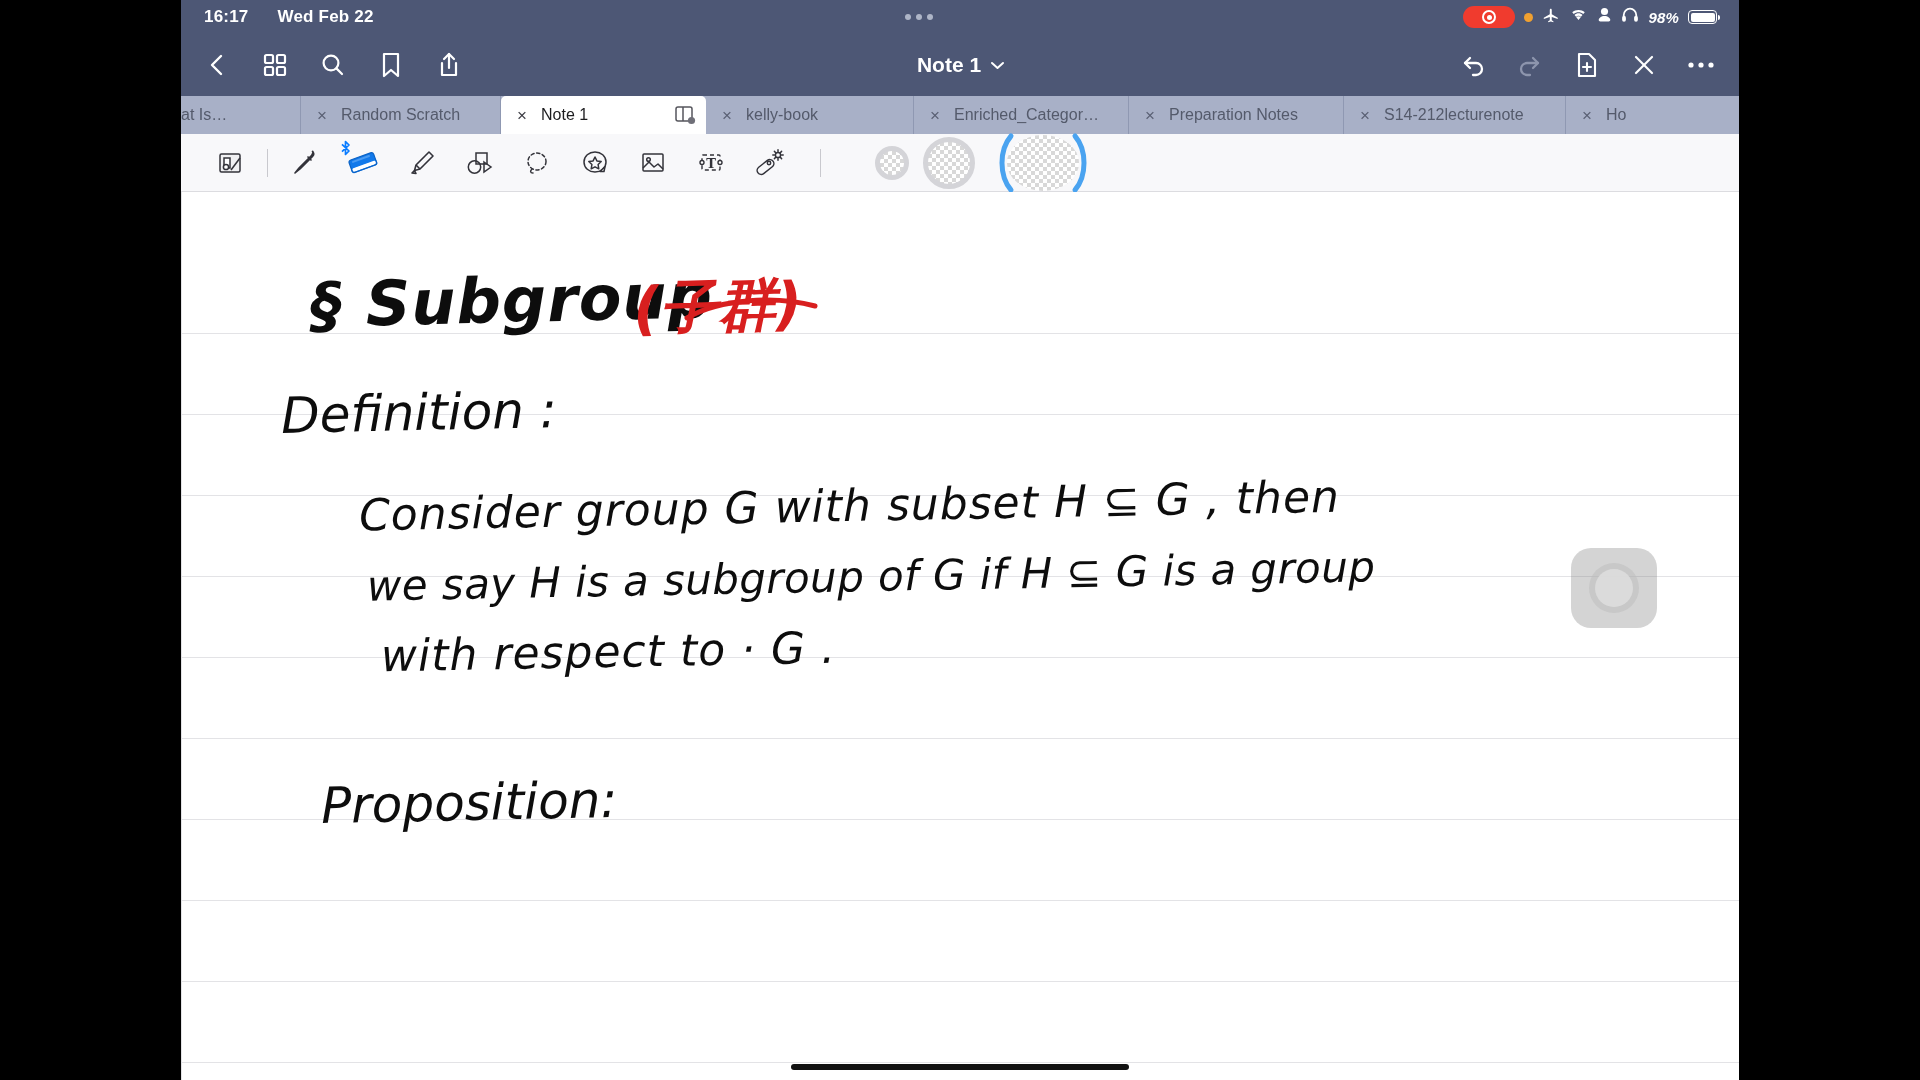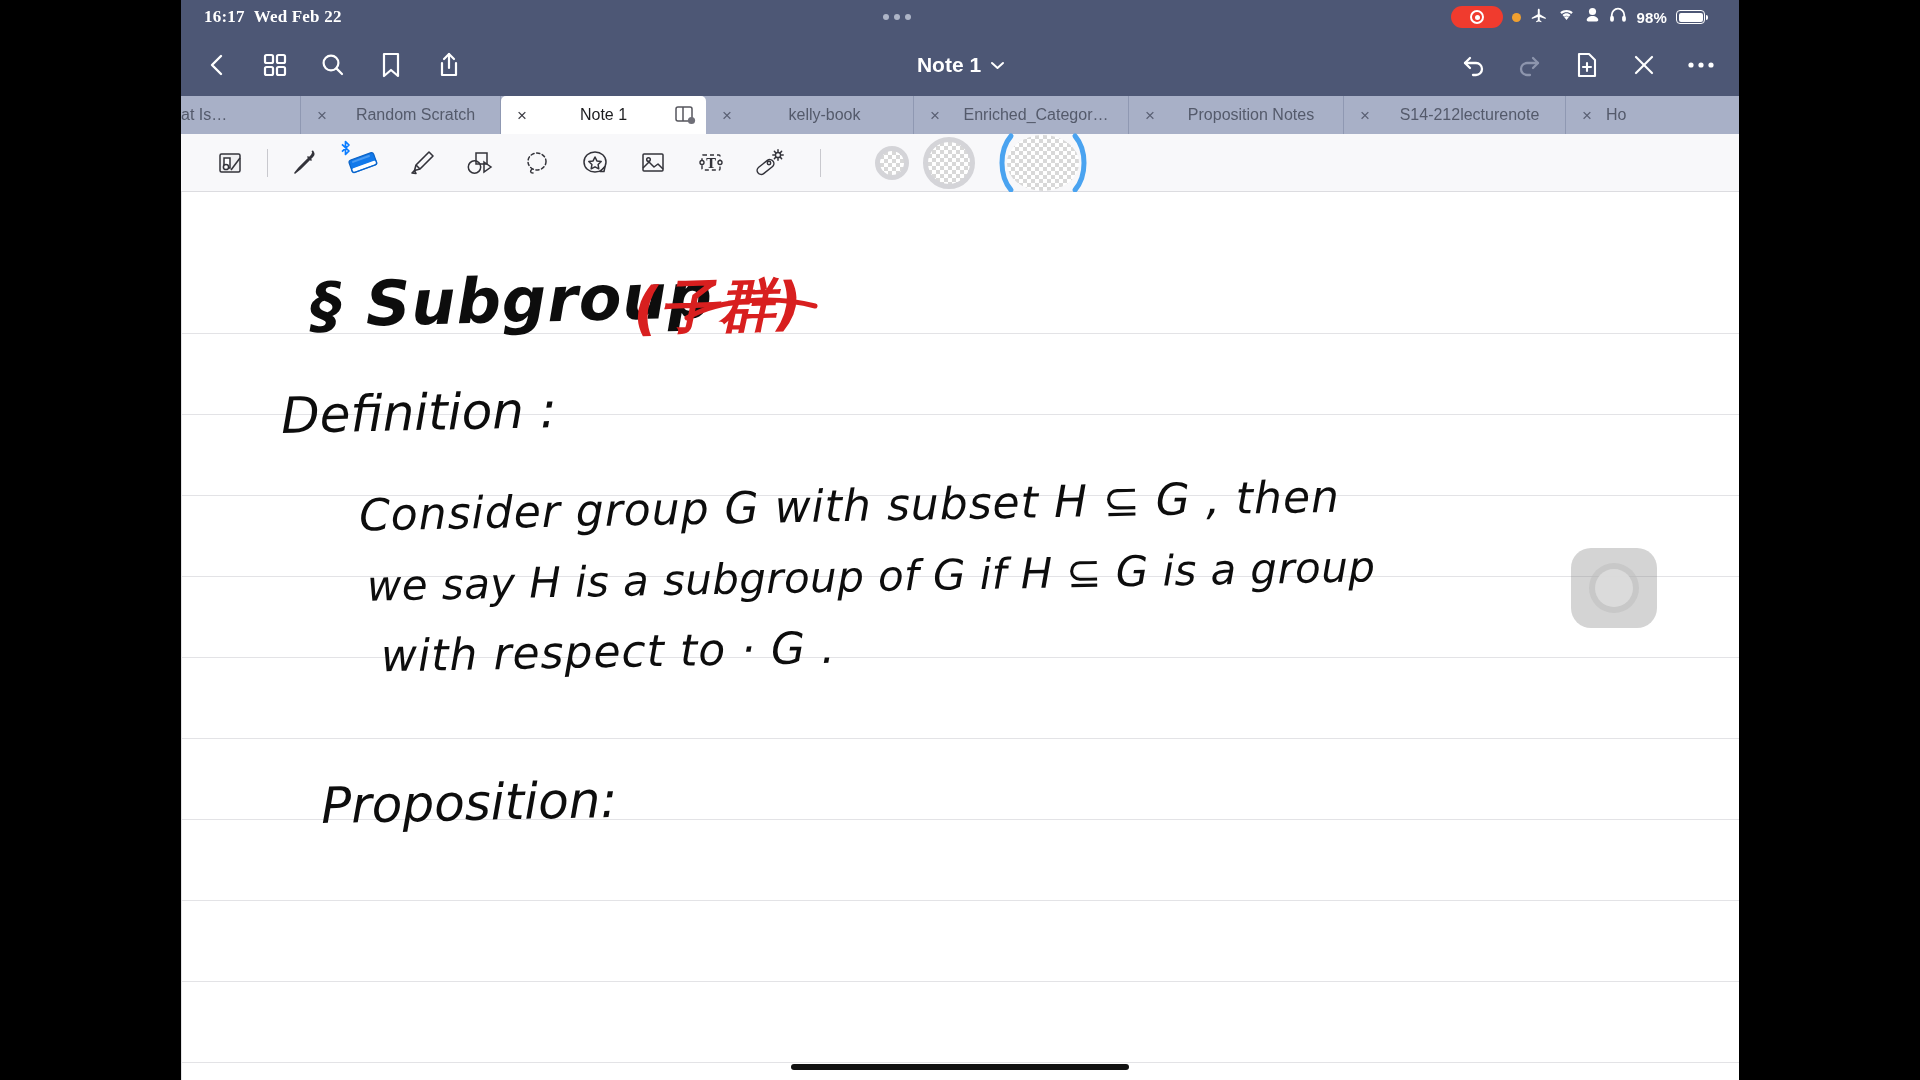--- a/index.html
+++ b/index.html
@@ -23,23 +23,23 @@
   
   #status-bar {
     position: absolute; left: 0; top: 0;
     width: 100%; height: 34px;
     background: #4d5775;
     display: flex; align-items: center;
     color: #ffffff;
     font-size: 17px; font-weight: bold;
     letter-spacing: .2px;
   }
-  #status-left { display: flex; align-items: center; gap: 9px; padding-left: 23px; font-family: Liberation Serif, serif; }
+  #status-left { display: flex; align-items: center; gap: 29px; padding-left: 23px; }
   #status-center { flex: 1; display: flex; justify-content: center; align-items: center; }
-  #status-right { display: flex; align-items: center; gap: 9px; padding-right: 34px; }
+  #status-right { display: flex; align-items: center; gap: 9px; padding-right: 22px; font-style: italic; }
 
   .dots-handle { display: flex; gap: 5px; }
   .dots-handle i { width: 6px; height: 6px; border-radius: 50%; background: #aeb5c7; display:block; }
 
   .rec-pill {
     width: 52px; height: 22px; border-radius: 11px;
     background: #f03b2e;
     display: flex; align-items: center; justify-content: center;
   }
   .rec-pill .ring {
@@ -94,21 +94,21 @@
     padding: 0 6px;
     white-space: nowrap;
     overflow: hidden;
   }
   .tab .tab-close {
     width: 30px; flex: 0 0 30px;
     display: flex; align-items: center; justify-content: center;
     font-size: 17px; color: #5a6074; line-height: 1;
   }
   .tab .tab-label {
-    flex: 1 1 auto; text-align: center;
+    flex: 1 1 auto; 
     overflow: hidden; text-overflow: ellipsis; white-space: nowrap;
     padding: 0 4px;
   }
   .tab.active {
     background: #ffffff;
     color: #1c1c1e;
     border-right: none;
     border-radius: 5px 5px 0 0;
   }
   .tab.active .tab-close { color: #3c3c43; }
@@ -349,21 +349,21 @@
       <div class="tab" style="width: 208px;">
         <span class="tab-close">×</span>
         <span class="tab-label">kelly-book</span>
       </div>
       <div class="tab" style="width: 215px;">
         <span class="tab-close">×</span>
         <span class="tab-label">Enriched_Categor…</span>
       </div>
       <div class="tab" style="width: 215px;">
         <span class="tab-close">×</span>
-        <span class="tab-label">Proposition Notes</span>
+        <span class="tab-label">Preparation Notes</span>
       </div>
       <div class="tab" style="width: 222px;">
         <span class="tab-close">×</span>
         <span class="tab-label">S14-212lecturenote</span>
       </div>
       <div class="tab clipped-left" style="width: 175px;">
         <span class="tab-close">×</span>
         <span class="tab-label">Ho</span>
       </div>
     </div>

